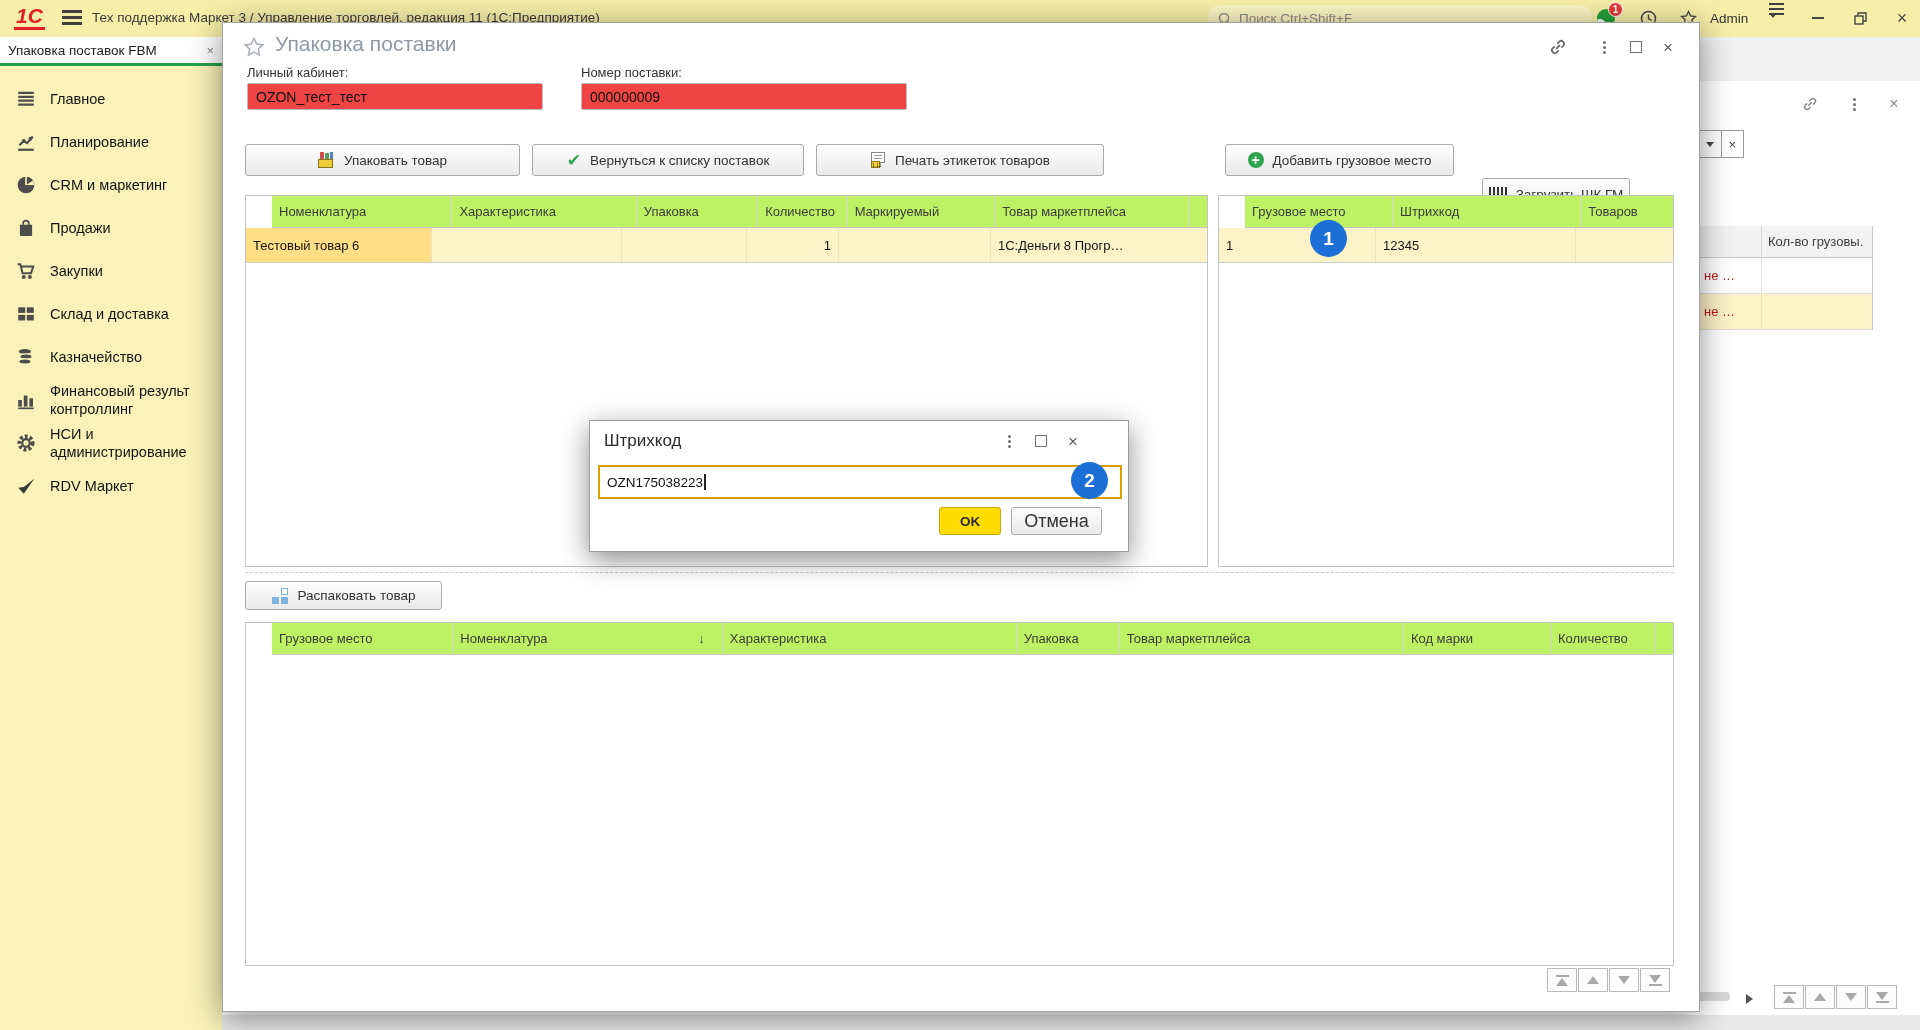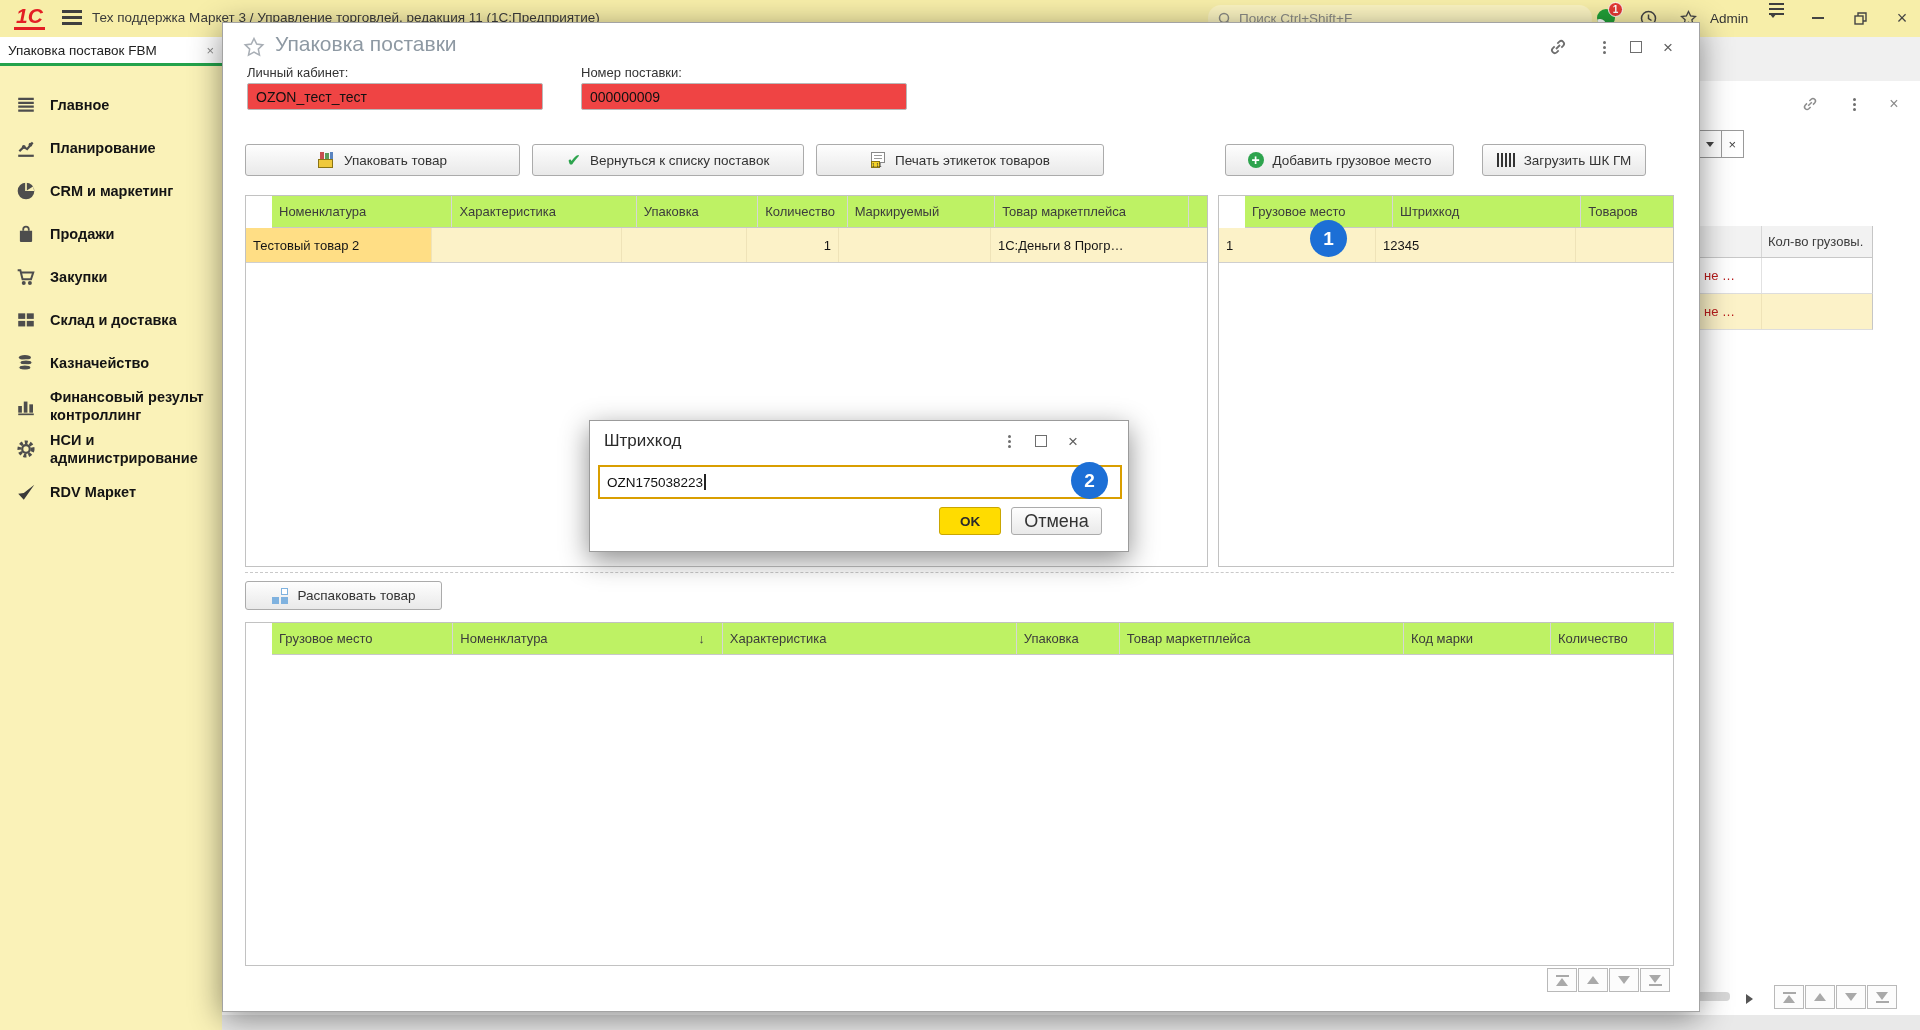--- a/index.html
+++ b/index.html
@@ -23,21 +23,21 @@
   .menu2 { left:1766px; top:9px; }
   .menu2 .bars i { display:block; width:15px; height:2px; background:#3f3f3f; margin-bottom:3px; }
   .menu2 .car { width:0; height:0; border-left:4px solid transparent; border-right:4px solid transparent; border-top:5px solid #3f3f3f; margin:0 auto; }
   .wmin { left:1808px; } .wmin i { width:12px; height:2px; background:#444; }
   .wrest { left:1850px; } .wclose { left:1892px; font-size:18px; color:#444; }
 
   
   .sidebar { position:absolute; left:0; top:37px; width:222px; height:993px; background:#FAF2B8; z-index:2; }
   .tab { position:absolute; left:0; top:0; width:222px; height:29px; background:#fff; border-bottom:3px solid #23A24B; display:flex; align-items:center; padding:0 8px; font-size:13.5px; color:#222; }
   .tab .x { margin-left:auto; color:#8a8a8a; font-size:13px; }
-  .nav { position:absolute; left:0; top:29px; right:0; padding-top:17px;font-weight:bold; }
+  .nav { position:absolute; left:0; top:29px; right:0; padding-top:11px; }
   .side-item { display:flex; align-items:center; gap:14px; padding:0 8px 0 16px; min-height:43px; font-size:14.5px; color:#141414; }
   .side-item svg { flex:0 0 20px; }
   .side-item .l2 { line-height:18px; }
 
   
   .bgwin { position:absolute; inset:0; z-index:1; }
   .bg-main { position:absolute; left:222px; top:37px; width:1698px; height:978px; background:#fff; }
   .bg-topgray { position:absolute; left:1700px; top:37px; width:220px; height:44px; background:#F0F0F0; }
   .bg-ico { position:absolute; top:94px; width:20px; height:20px; display:flex; align-items:center; justify-content:center; color:#8b8b8b; }
   .bg-filter { position:absolute; left:1698px; top:130px; width:46px; height:28px; background:#fff; border:1px solid #9a9a9a; display:flex; }
@@ -370,37 +370,37 @@
             <i></i>
           </span>
           <span class="lb">1.11</span>
         </span>
       <span>Печать этикеток товаров</span>
     </div>
     <div class="btn" style="left:1002px; width:229px;">
       <span class="pluscirc">+</span>
       <span>Добавить грузовое место</span>
     </div>
-    <div class="btn" style="left:1259px; width:164px;">
+    <div class="btn" style="left:1259px; width:148px;margin-top:34px;">
       <span class="barcode-ico"></span>
       <span>Загрузить ШК ГМ</span>
     </div>
 
     <div class="tbl" style="left:22px; top:172px; width:963px; height:372px;">
       <div class="thead">
         <span class="th" style="width:186px">Номенклатура</span>
         <span class="th" style="width:190px">Характеристика</span>
         <span class="th" style="width:125px">Упаковка</span>
         <span class="th" style="width:92px">Количество</span>
         <span class="th" style="width:152px">Маркируемый</span>
         <span class="th" style="width:200px">Товар маркетплейса</span>
         <span class="th" style="width:18px"></span>
       </div>
       <div class="trow">
-        <span class="td cur" style="width:186px">Тестовый товар 2</span>
+        <span class="td cur" style="width:186px">Тестовый товар 6</span>
         <span class="td" style="width:190px"></span>
         <span class="td" style="width:125px"></span>
         <span class="td num" style="width:92px">1</span>
         <span class="td" style="width:152px"></span>
         <span class="td" style="width:196px">1С:Деньги 8 Прогр…</span>
       </div>
       <div class="tfill"></div>
     </div>
 
     <div class="tbl" style="left:995px; top:172px; width:456px; height:372px;">

